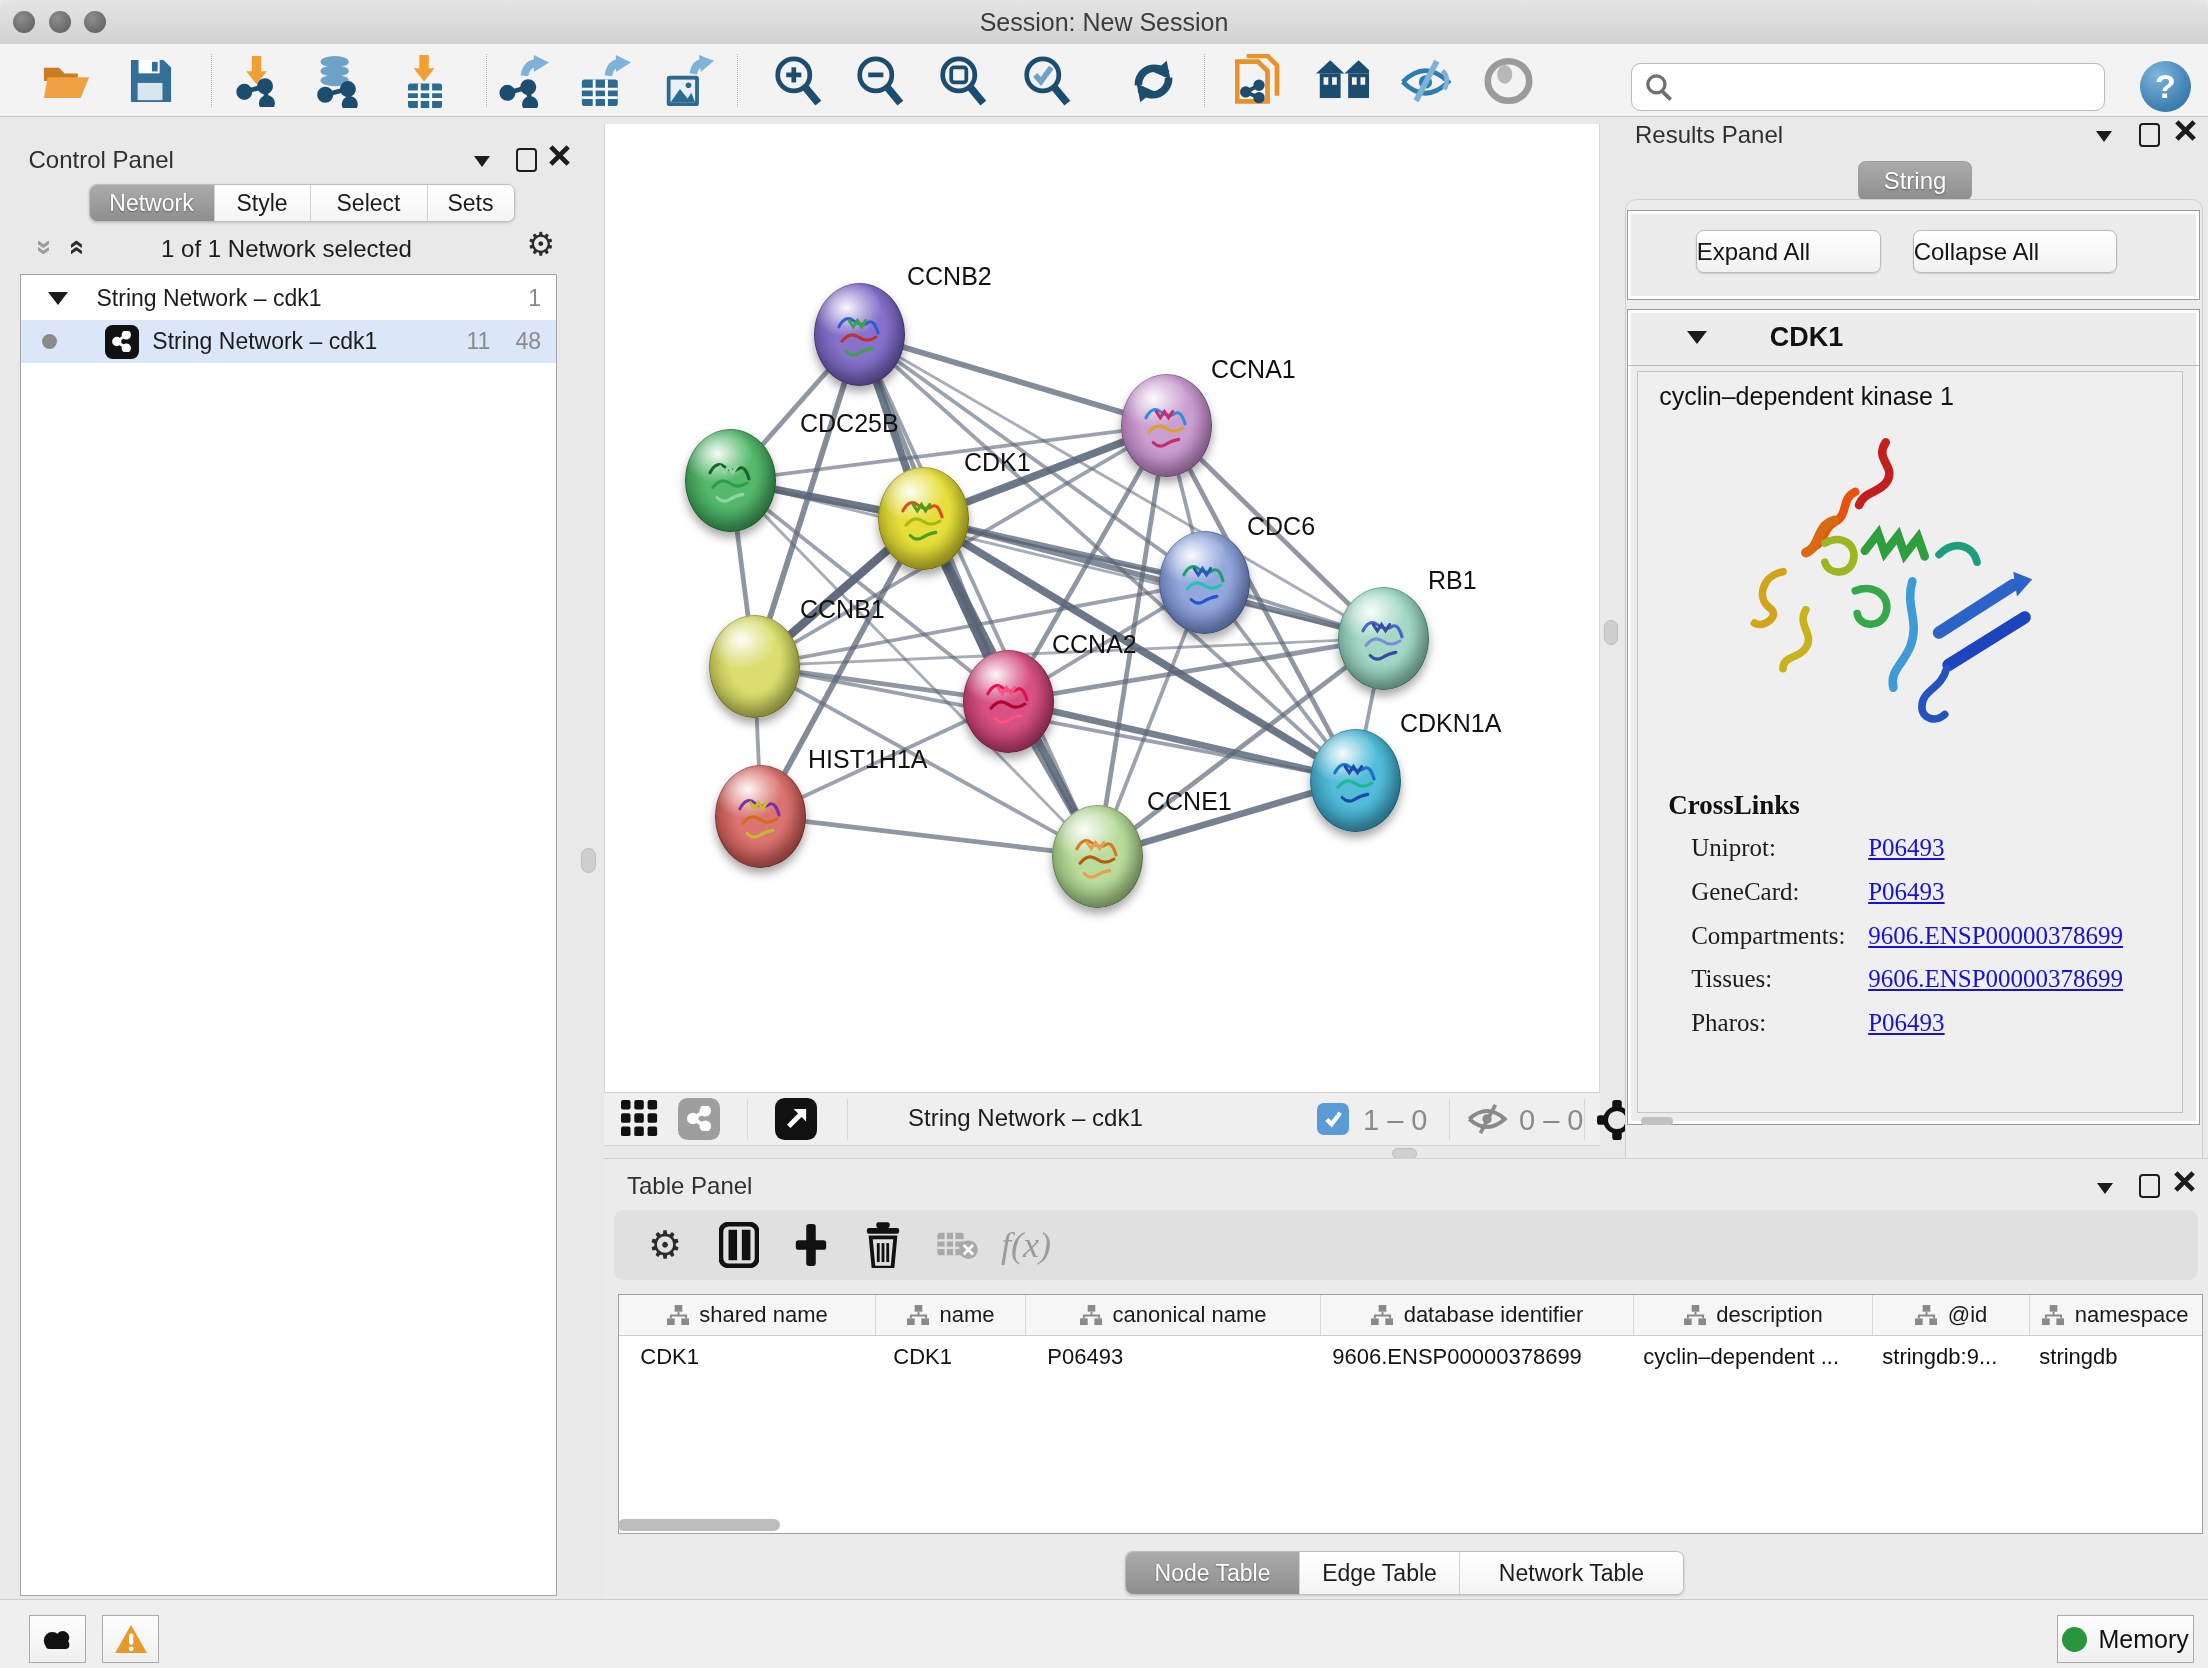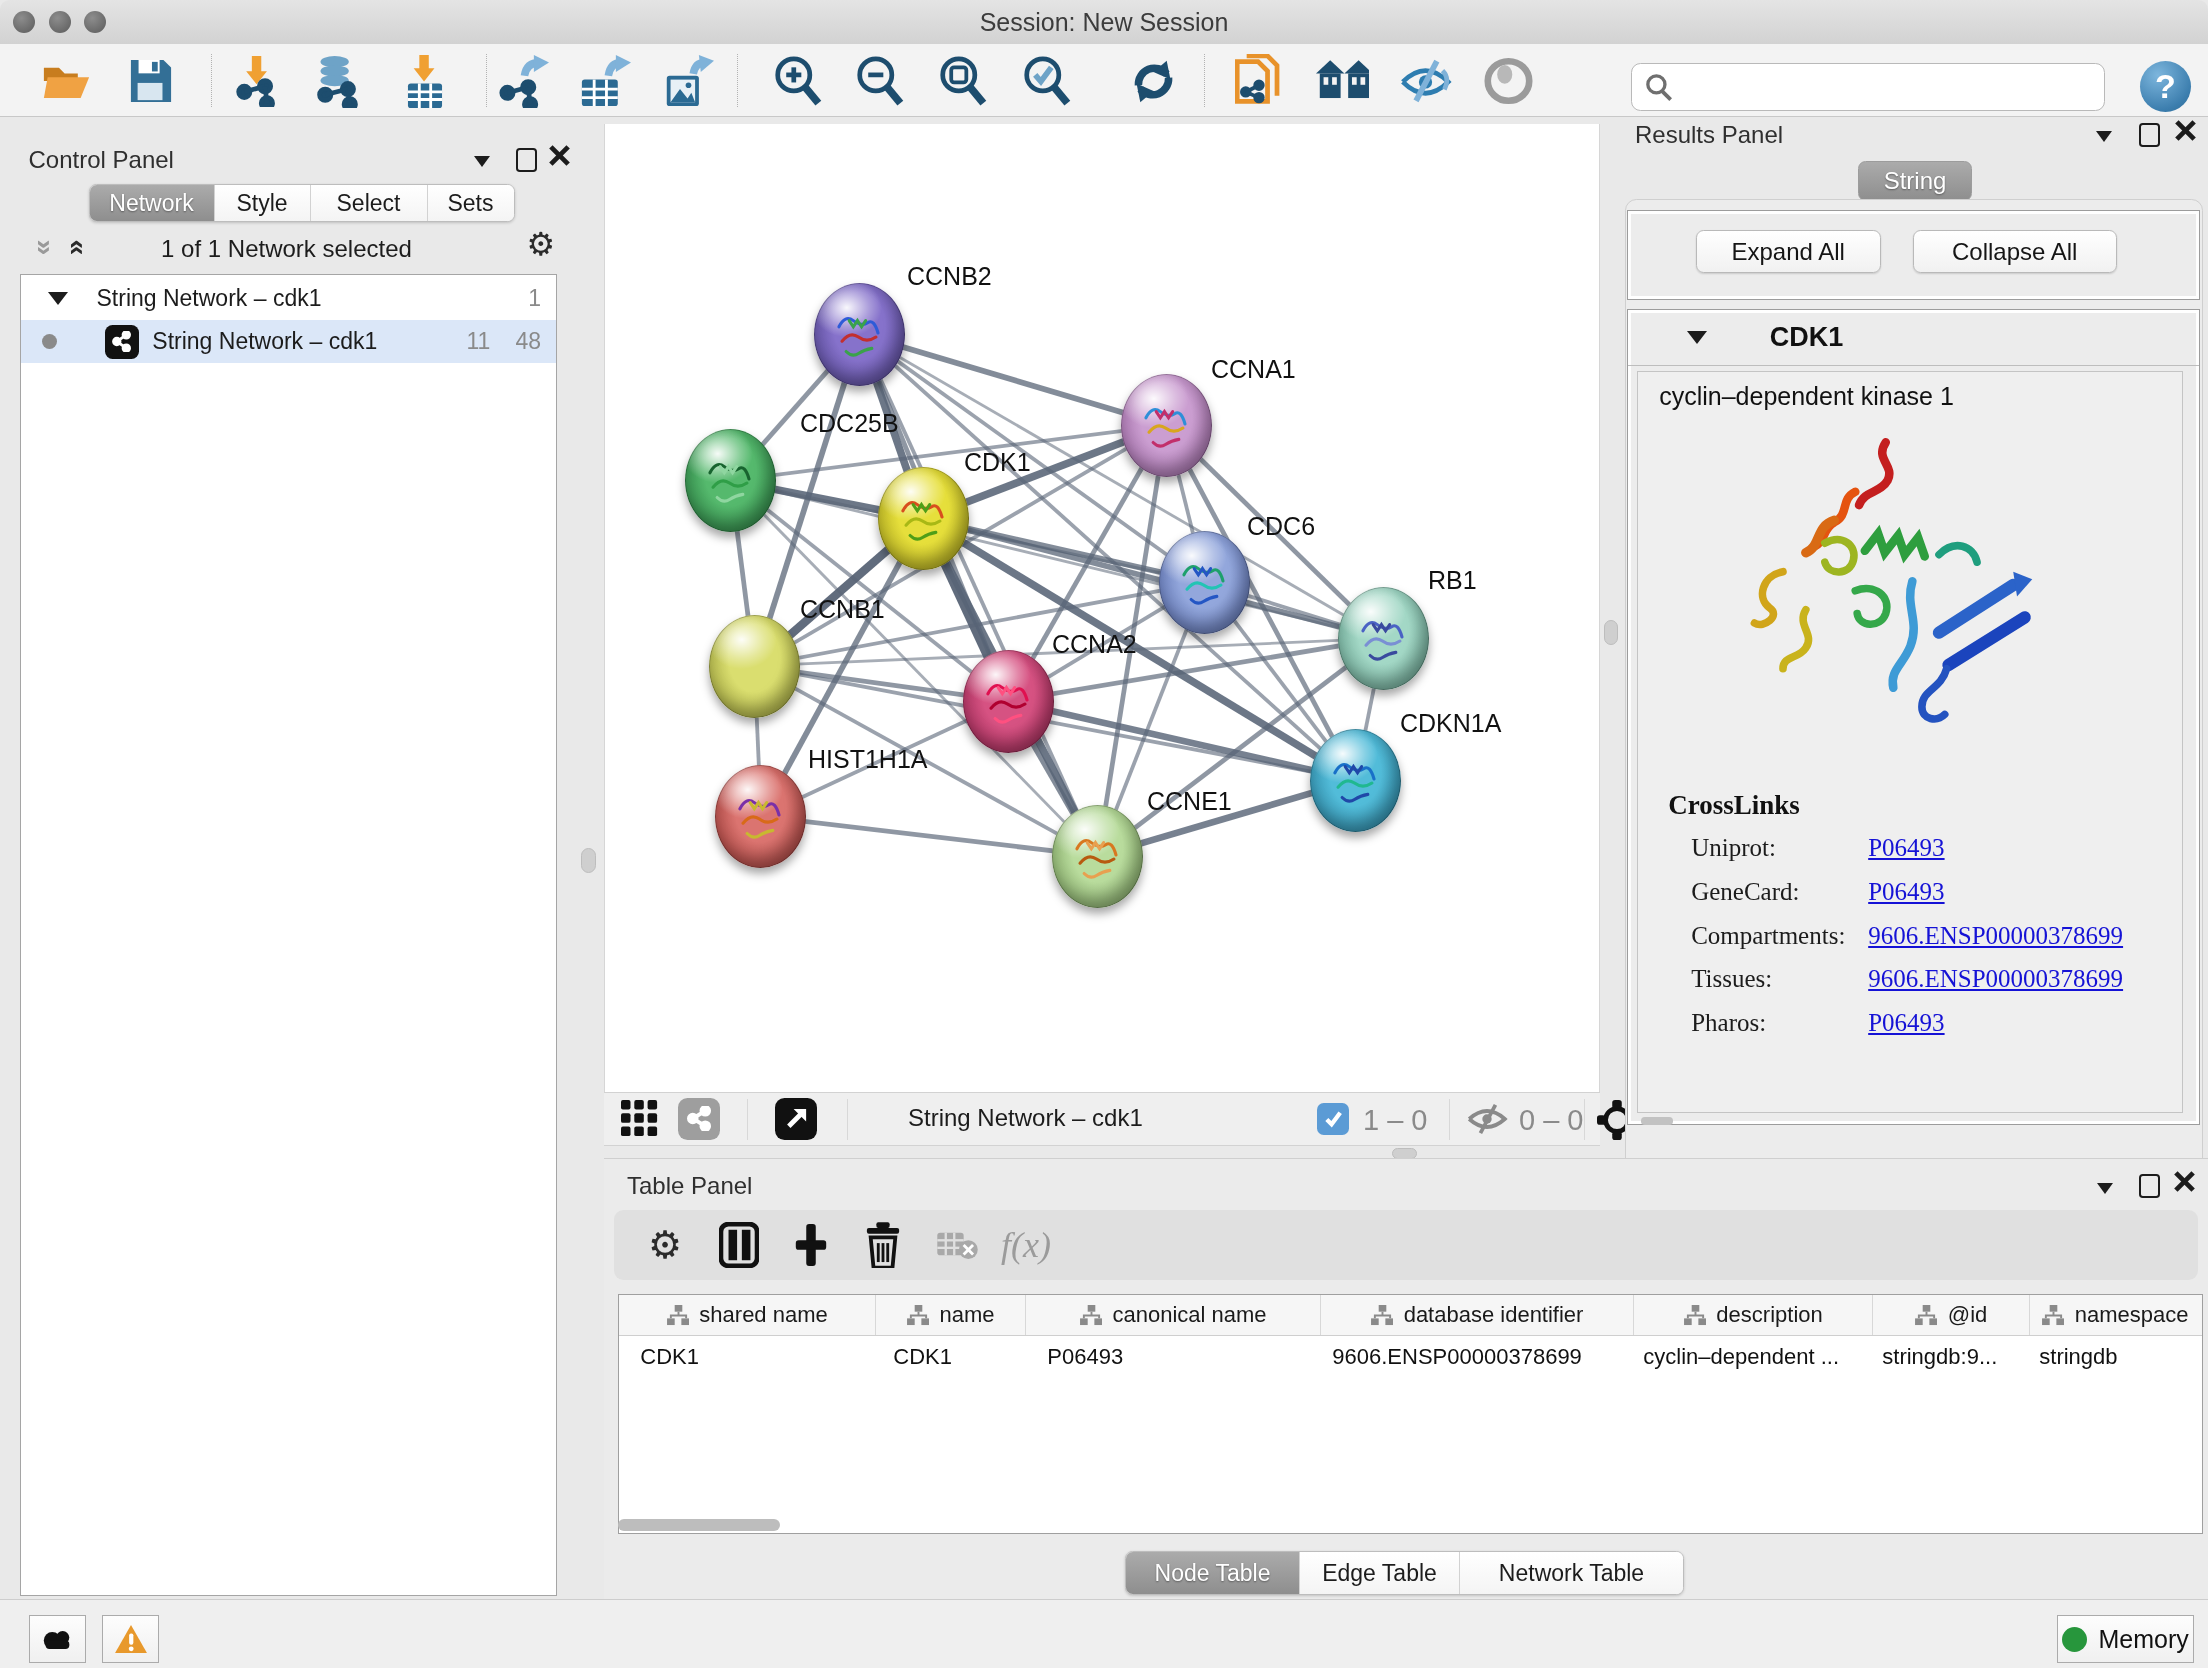--- a/index.html
+++ b/index.html
@@ -39,21 +39,21 @@
   .node{position:absolute;width:91px;height:103px;border-radius:50%;box-shadow:0 5.7px 9.5px rgba(0,0,0,.35),inset -5.7px -9.5px 15px rgba(0,0,0,.28),inset 0 0 0 1px rgba(0,0,0,.22);}
   .node svg{position:absolute;left:13.3px;top:15px;}
   .node-label{position:absolute;font-size:25px;color:#111;white-space:nowrap;}
   .canvasbar{left:604px;top:1092px;width:996px;height:52px;background:#efefef;border-top:1px solid #d2d2d2;border-bottom:1px solid #d2d2d2;}
   .cbdiv{position:absolute;top:5.7px;height:41px;border-left:1.9px solid #d8d8d8;}
   .counter{position:absolute;top:11.4px;font-size:29px;color:#8a8a8a;}
   .splitter-handle{position:absolute;background:#cfcfcf;border-radius:7.6px;border:1px solid #bdbdbd;}
   
   .results{left:1620px;top:115px;width:589px;height:1035px;}
   .resbox{position:absolute;left:6.7px;top:95px;width:571px;background:#ececec;border:1.9px solid #9c9c9c;box-shadow:inset 0 0 0 2.9px #fff;}
-  .btn{background:linear-gradient(#fff,#f1f1f1);border:1px solid #b9b9b9;border-radius:7.6px;font-size:24px;color:#151515;padding:6.7px 0;text-align:center;box-shadow:0 1px 1.9px rgba(0,0,0,.15);cursor:pointer;}
+  .btn{background:linear-gradient(#fff,#f1f1f1);border:1px solid #b9b9b9;border-radius:7.6px;font-size:24px;color:#151515;padding:6.7px 0;text-align:left;box-shadow:0 1px 1.9px rgba(0,0,0,.15);cursor:pointer;}
   .serif{font-family:"Liberation Serif",serif;}
   .xlink{color:#1512d6;text-decoration:underline;cursor:pointer;}
   .xl-label{font-size:25px;color:#1c1c1c;}
   
   .tablepanel{left:604px;top:1158px;width:1605px;height:440px;background:#ebebeb;border-top:1px solid #cfcfcf;}
   .ttoolbar{position:absolute;left:9.5px;top:51px;width:1584px;height:70px;background:#e0e0e0;border-radius:9.5px;}
   .ttb-ic{position:absolute;top:10.5px;width:49px;height:49px;display:flex;align-items:center;justify-content:center;cursor:pointer;}
   .tgrid{position:absolute;left:14.3px;top:135px;width:1583px;height:238px;background:#fff;border:1.9px solid #9f9f9f;}
   .thead{position:absolute;left:0;top:0;height:40px;display:flex;align-items:center;font-size:22px;color:#1a1a1a;justify-content:center;gap:9.5px;border-right:1.9px solid #d8d8d8;box-sizing:border-box;overflow:hidden;white-space:nowrap;}
   .tcell{position:absolute;top:49px;font-size:22px;color:#111;white-space:nowrap;overflow:hidden;}

